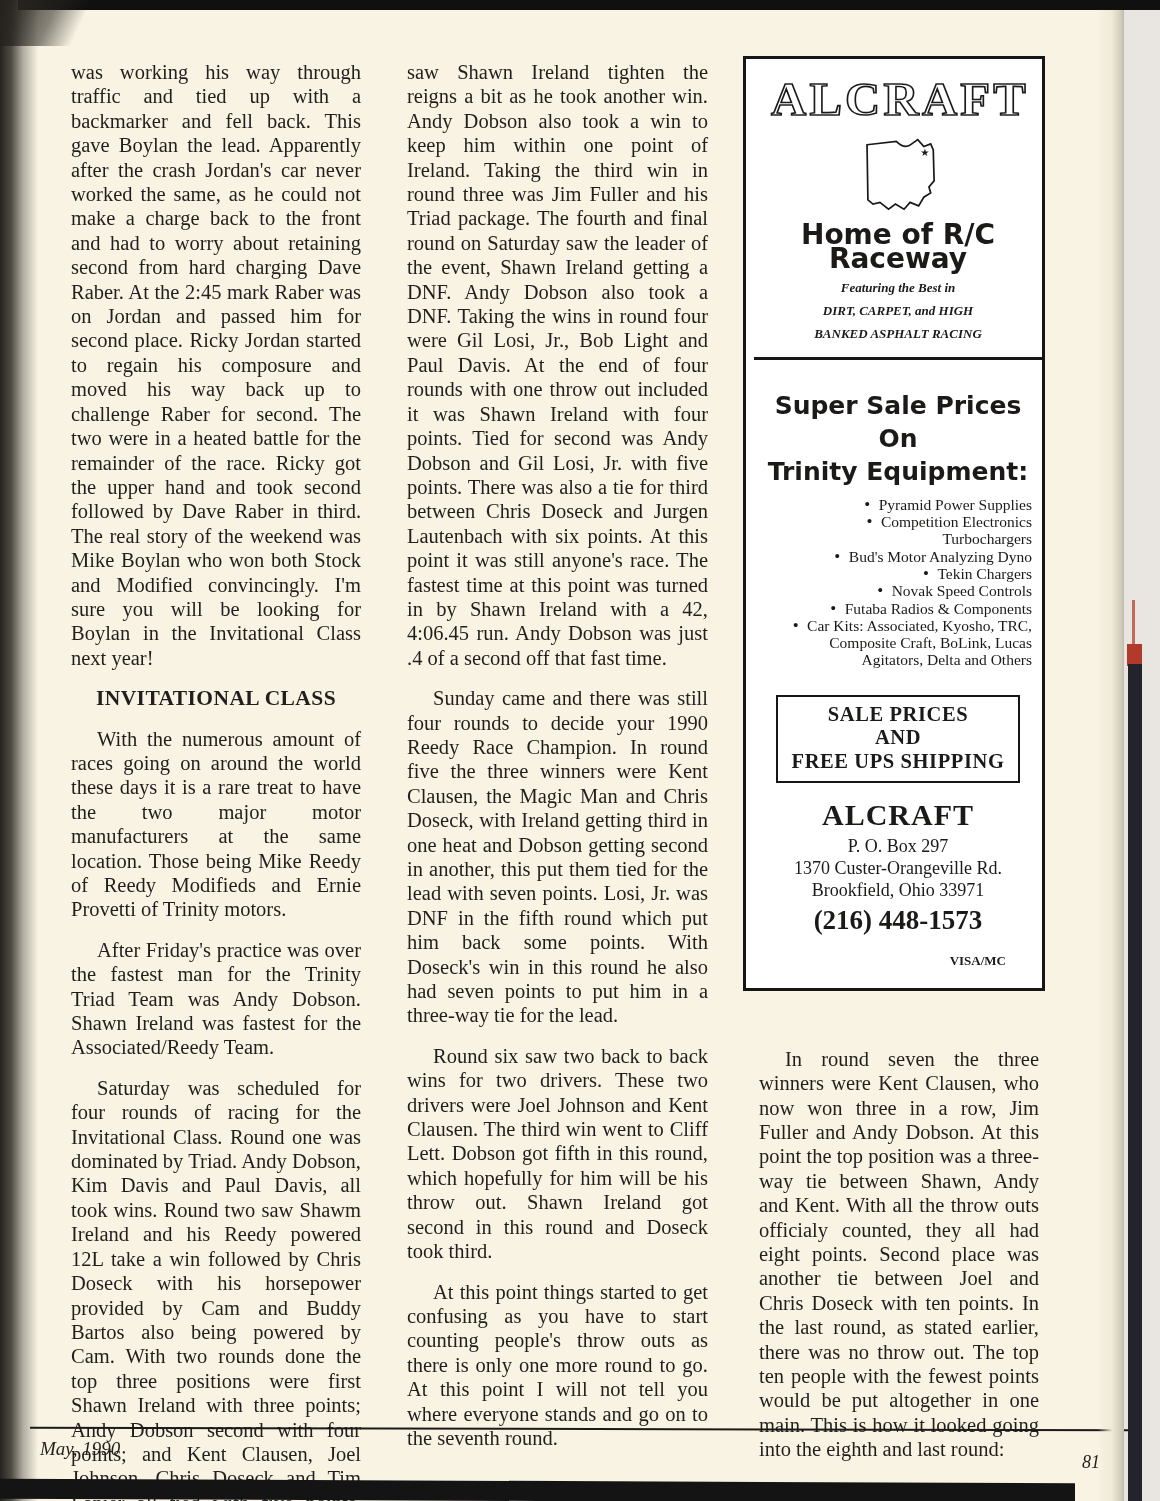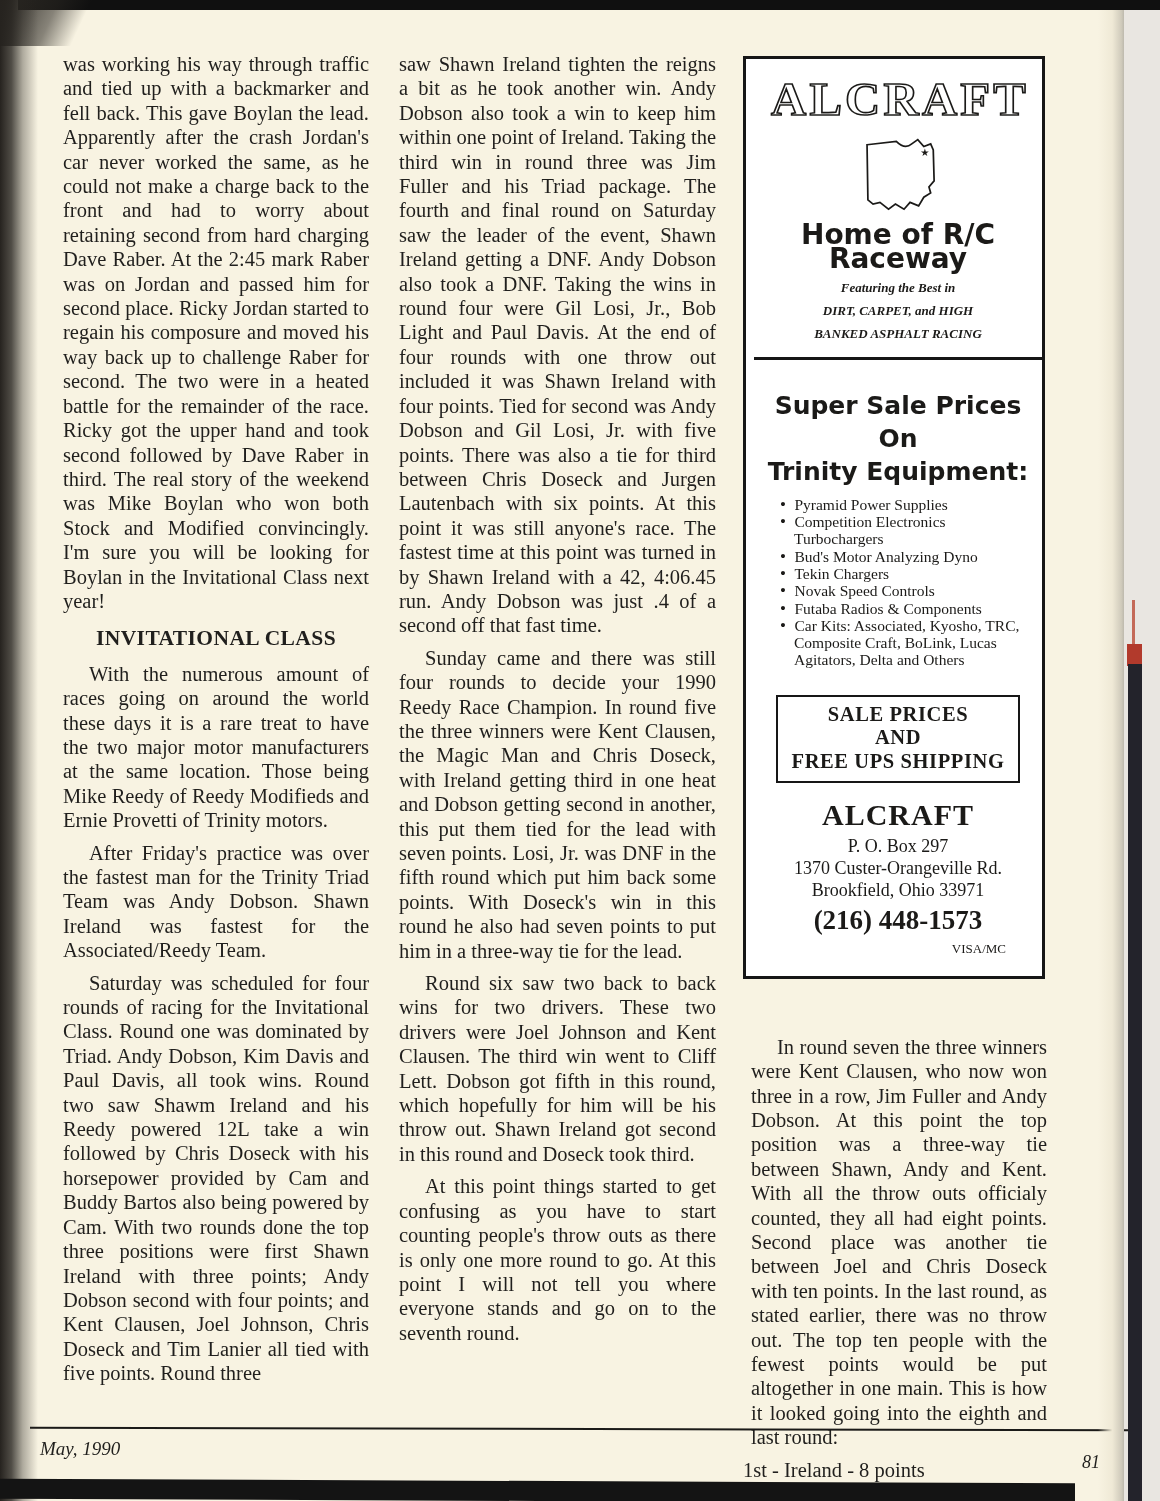--- a/index.html
+++ b/index.html
@@ -39,21 +39,21 @@
   }
   .right-strip-hairline{
     position:absolute;left:1132px;top:600px;width:3px;height:46px;background:#c46a58;
   }
 
   
   .col{position:absolute;color:#201f1d;font-size:20.5px;line-height:24.4px;text-align:justify;}
   .col1{left:55px;top:44px;width:322px;}
   .col2{left:391px;top:44px;width:333px;}
   .col3{left:743px;top:56px;width:312px;}
-  .para{margin:8px;text-indent:26px;}
+  .para{margin:16px;text-indent:26px;}
   .para.no-indent{text-indent:0;}
   .section-heading{
     text-align:center;font-weight:bold;font-size:21.5px;letter-spacing:0.4px;
     margin:13px 0 11px 0;text-indent:0;
   }
   .standings{margin-top:1px;text-align:left;}
   .standing-line{line-height:24.8px;}
 
   
   .ad-box{
@@ -66,33 +66,33 @@
     font-family:"DejaVu Sans", sans-serif;font-weight:bold;font-size:28px;
     letter-spacing:0px;margin-top:6px;color:#1b1a18;
   }
   .ad-sub{font-style:italic;font-weight:bold;font-size:13px;line-height:23px;margin-top:4px;}
   .ad-sub .line{white-space:nowrap;}
   .ad-divider{border-top:3px solid #161616;margin:12px -10px 10px -10px;}
   .ad-sale-title{
     font-family:"DejaVu Sans", sans-serif;font-weight:bold;font-size:25px;line-height:33px;margin-top:29px;
   }
   .ad-bullets{
-    list-style:none;margin:8px 0 0 0;padding:0 0 0 6px;text-align:left;
+    list-style:none;margin:8px 0 0 0;padding:0 0 0 6px;text-align:right;
     font-size:15.5px;line-height:17.3px;
   }
   .ad-bullets li{padding-left:24px;text-indent:-14px;margin:0;}
   .ad-bullets li::before{content:"\2022\00a0\00a0";font-size:17px;}
   .offer-box{
     border:2.5px solid #161616;margin:26px 12px 0 12px;padding:6px 2px 8px 2px;
     font-weight:bold;font-size:20.5px;line-height:23.5px;letter-spacing:0.6px;
   }
   .ad-company{font-weight:bold;font-size:30px;letter-spacing:1px;margin-top:16px;line-height:32px;}
   .ad-address{font-size:18px;line-height:22px;margin-top:4px;}
   .ad-phone{font-weight:bold;font-size:27px;margin-top:4px;line-height:30px;}
-  .ad-payment{font-weight:normal;font-size:13px;text-align:right;padding-right:26px;margin-top:2px;}
+  .ad-payment{font-weight:bold;font-size:13px;text-align:right;padding-right:26px;margin-top:14px;}
   .col3-text{margin-top:56px;}
 
   
   .footer-rule{position:absolute;left:30px;top:1428px;width:1100px;border-top:2.5px solid #1b1a18;transform:skewY(0.12deg);}
   .footer-date{position:absolute;left:40px;top:1438px;font-style:italic;font-size:19px;color:#201f1d;}
   .footer-page{position:absolute;left:1082px;top:1452px;font-style:italic;font-size:18px;color:#201f1d;}
 </style>
 </head>
 <body>
 

